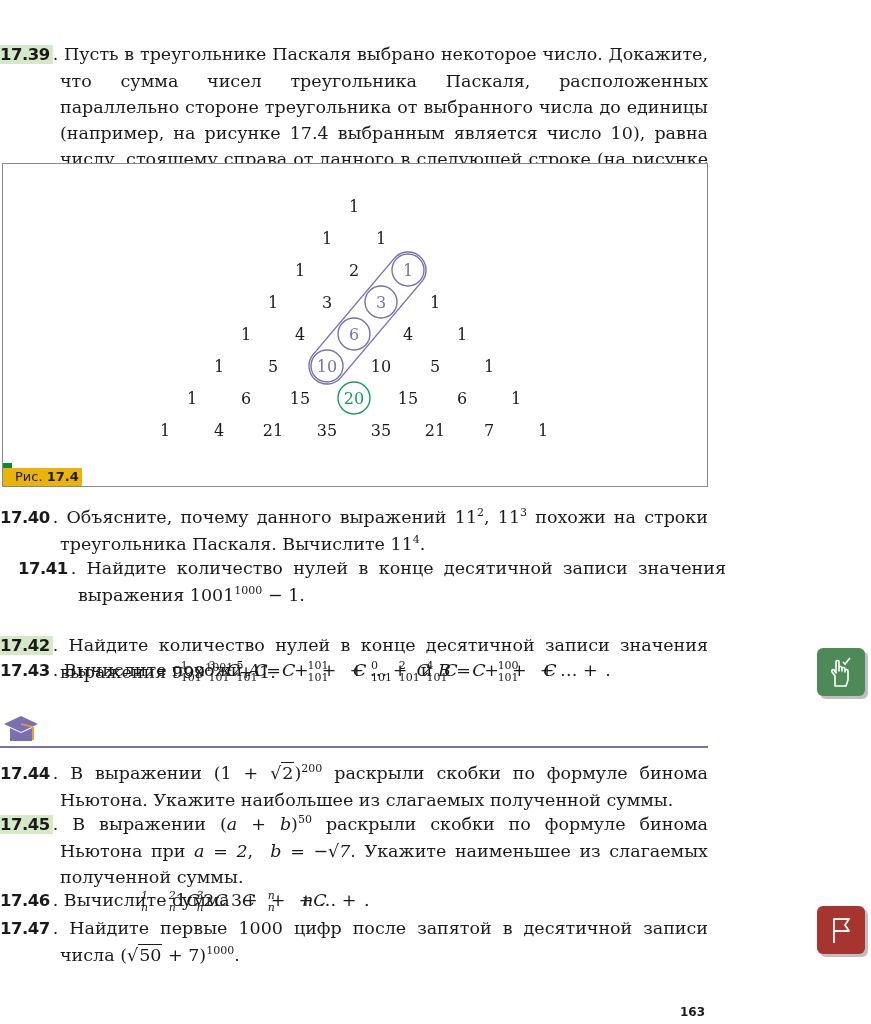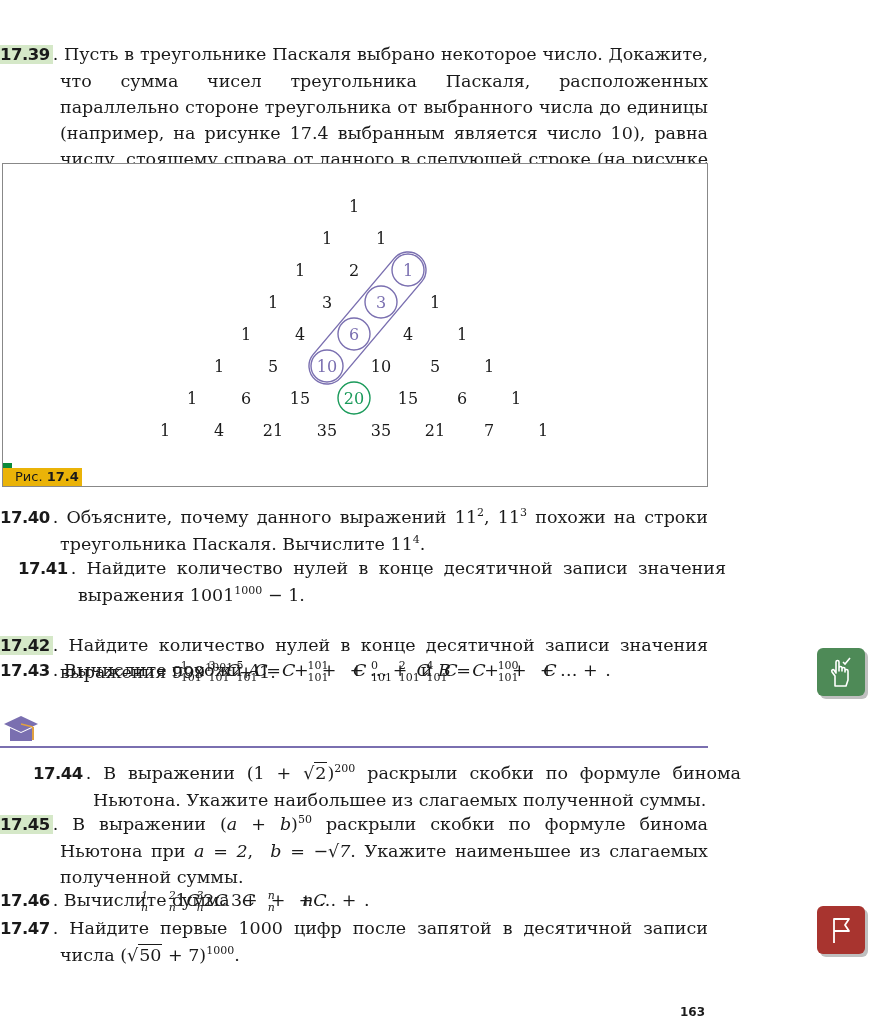--- a/index.html
+++ b/index.html
@@ -138,21 +138,21 @@
 </div>
 
 <svg class="cap-icon" width="38" height="30" viewBox="0 0 38 30">
   <polygon points="19,2 36,10 19,18 2,10" fill="#7a6fb0"></polygon>
   <path d="M8,14 L8,27 L30,27 L30,14 L19,19 Z" fill="#7a6fb0"></path>
   <line x1="19" y1="10" x2="31" y2="13" stroke="#e0a040" stroke-width="1.5"></line>
   <line x1="31" y1="13" x2="31" y2="26" stroke="#e0a040" stroke-width="2"></line>
 </svg>
 <div class="divider"></div>
 
-<div class="problem" style="top:760px;padding-left:33px;">
+<div class="problem" style="top:760px;">
   <span class="body"><span class="num">17.44</span>. <span>В выражении </span><span class="math">(1 + √<span class="sqrt">2</span>)<sup>200</sup></span><span> раскрыли скобки по формуле бинома Ньютона. Укажите наибольшее из слагаемых полученной суммы.</span></span>
 </div>
 
 <div class="problem" style="top:811px;">
   <span class="body"><span class="num hl">17.45</span>. <span>В выражении </span><span class="math">(<span class="it">a</span> + <span class="it">b</span>)<sup>50</sup></span><span> раскрыли скобки по формуле бинома Ньютона при </span><span class="math it">a = 2</span>,&nbsp; <span class="math it">b = −√7</span><span>. Укажите наименьшее из слагаемых полученной суммы.</span></span>
 </div>
 
 <div class="problem" style="top:887px;">
   <span class="body"><span class="num">17.46</span>. <span>Вычислите сумма </span><span id="sum46"><span class="cnk"><span style="font-style:normal">1</span>C<span class="sp it2">
             <span>1</span>

